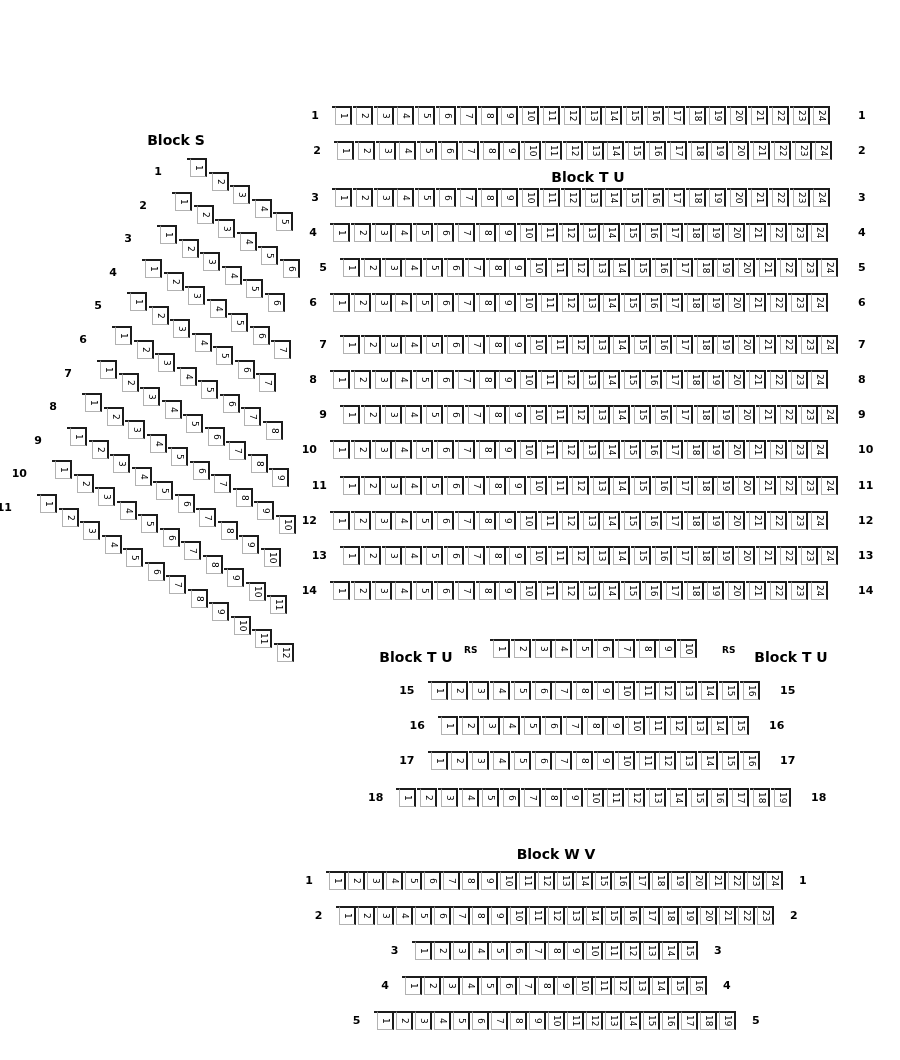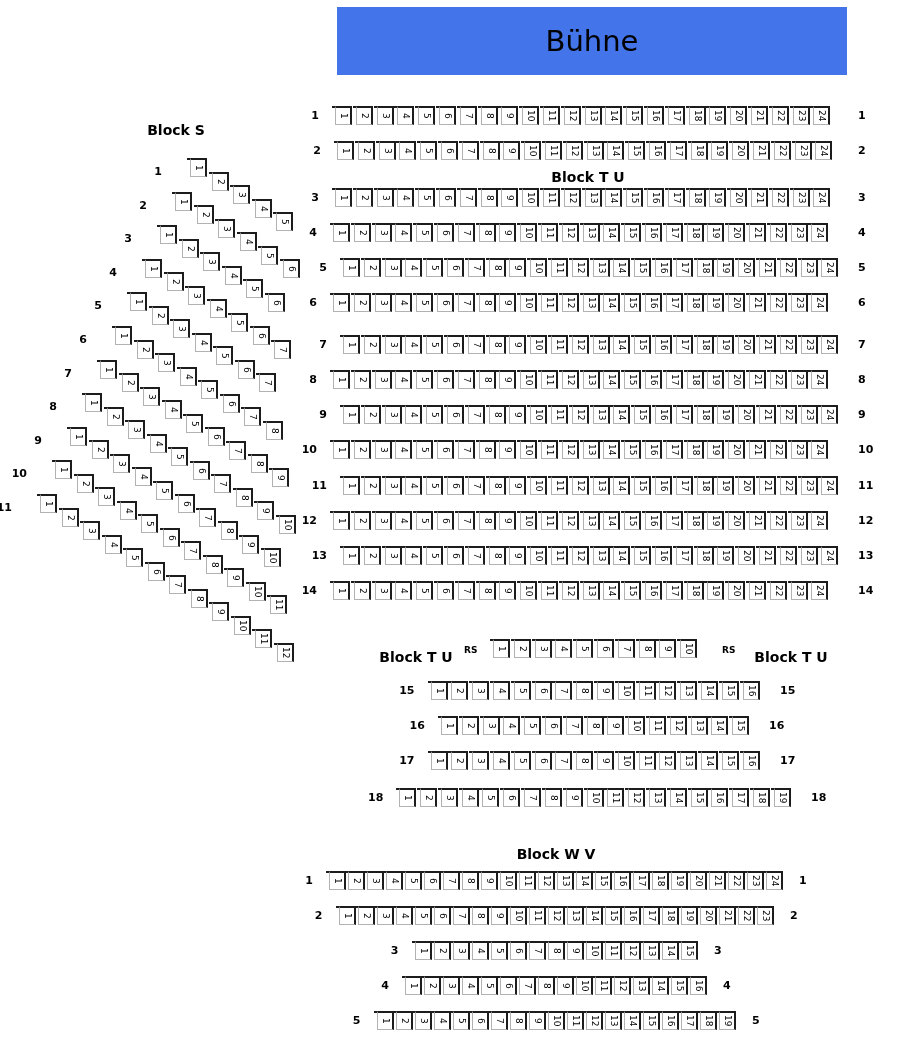--- a/index.html
+++ b/index.html
@@ -30,25 +30,22 @@
         border-left:1px solid #b2b2b2;border-bottom:1px solid #b2b2b2;}
   .seat::after{content:"";position:absolute;left:-4px;top:-2px;width:3px;height:2px;background:#1c1c1c;}
   .seat .n{position:absolute;left:50%;top:50%;
            transform:translate(-50%,-52%) rotate(90deg);
            font-size:9px;line-height:1;white-space:nowrap;}
 </style>
 </head>
 <body>
 
 <div id="plan">
-  <div id="stage" style="background: rgb(67, 116, 234);">
-    <span>Bühne</span>
-  </div>
 
-  <div class="btitle" style="left:176px;top:122px;">Block S</div>
+  <div class="btitle" style="left:176px;top:132px;">Block S</div>
 
   <div class="btitle" style="left:588px;top:169px;">Block T U</div>
 
   <div class="btitle" style="left:416px;top:649px;">Block T U</div>
   <div class="rs" style="left:464px;top:645px;">RS</div>
   <div class="rs" style="left:722px;top:645px;">RS</div>
   <div class="btitle" style="left:791px;top:649px;">Block T U</div>
 
   <div class="btitle" style="left:556px;top:846px;">Block W V</div>
 

